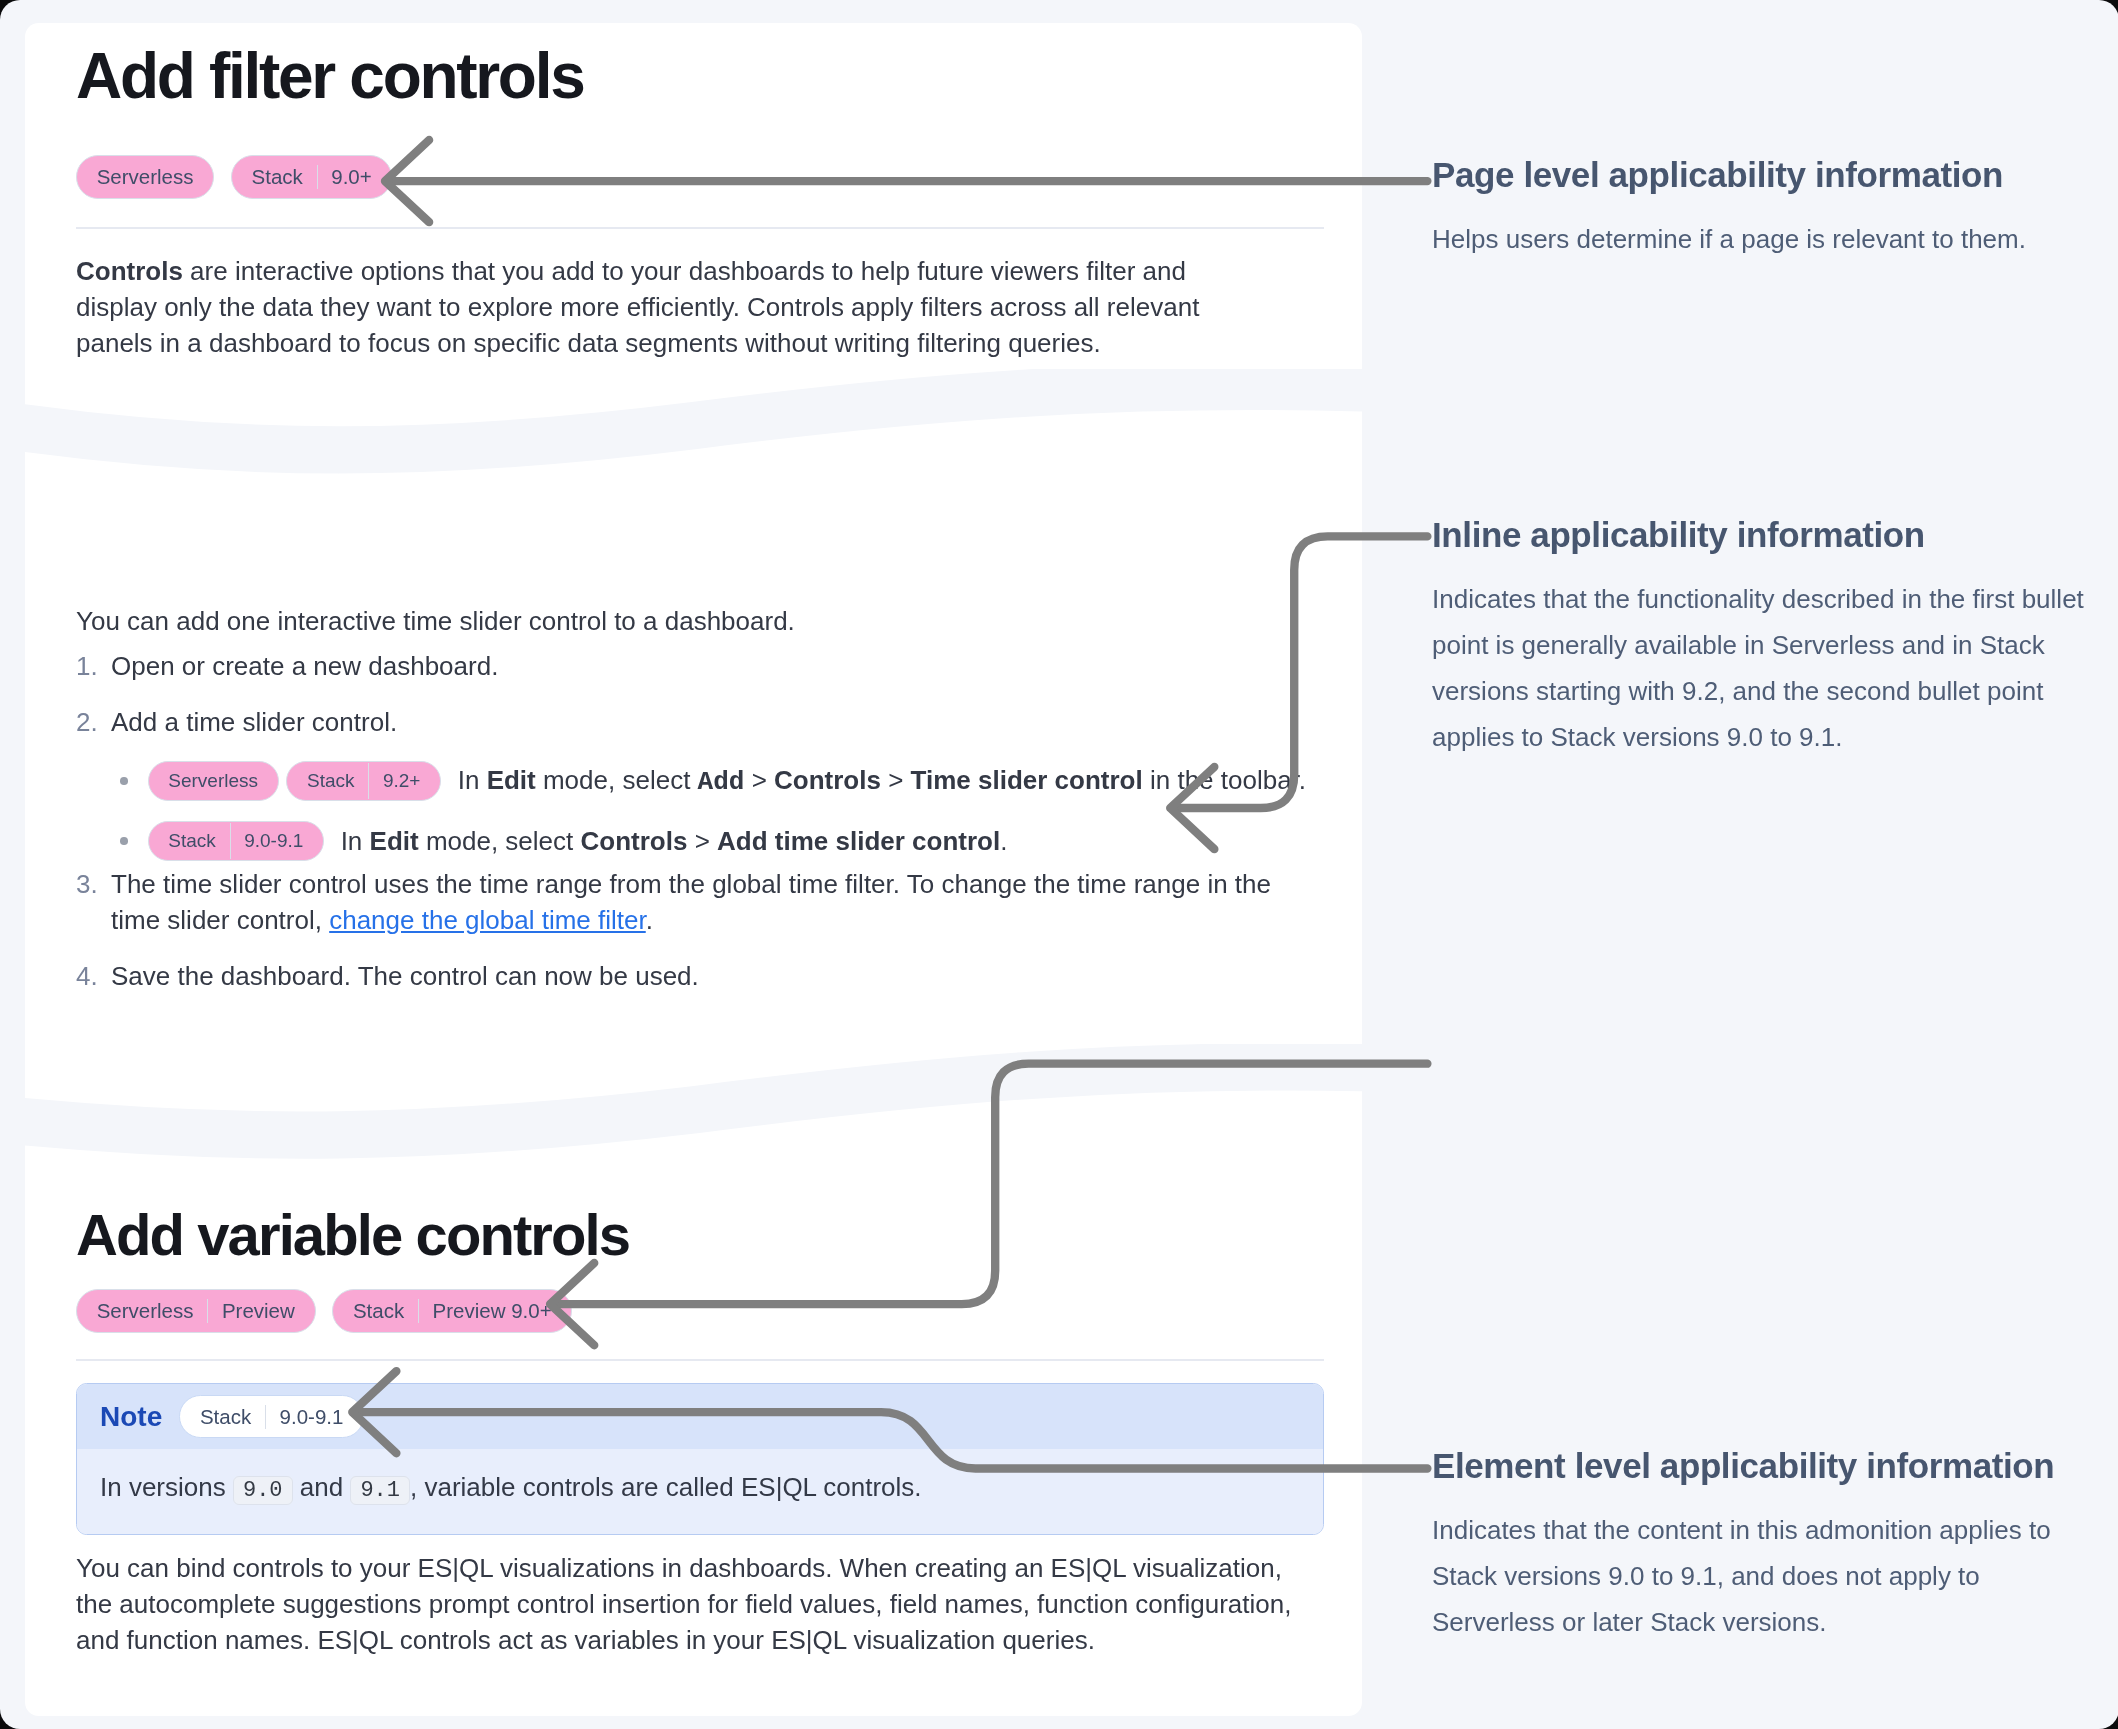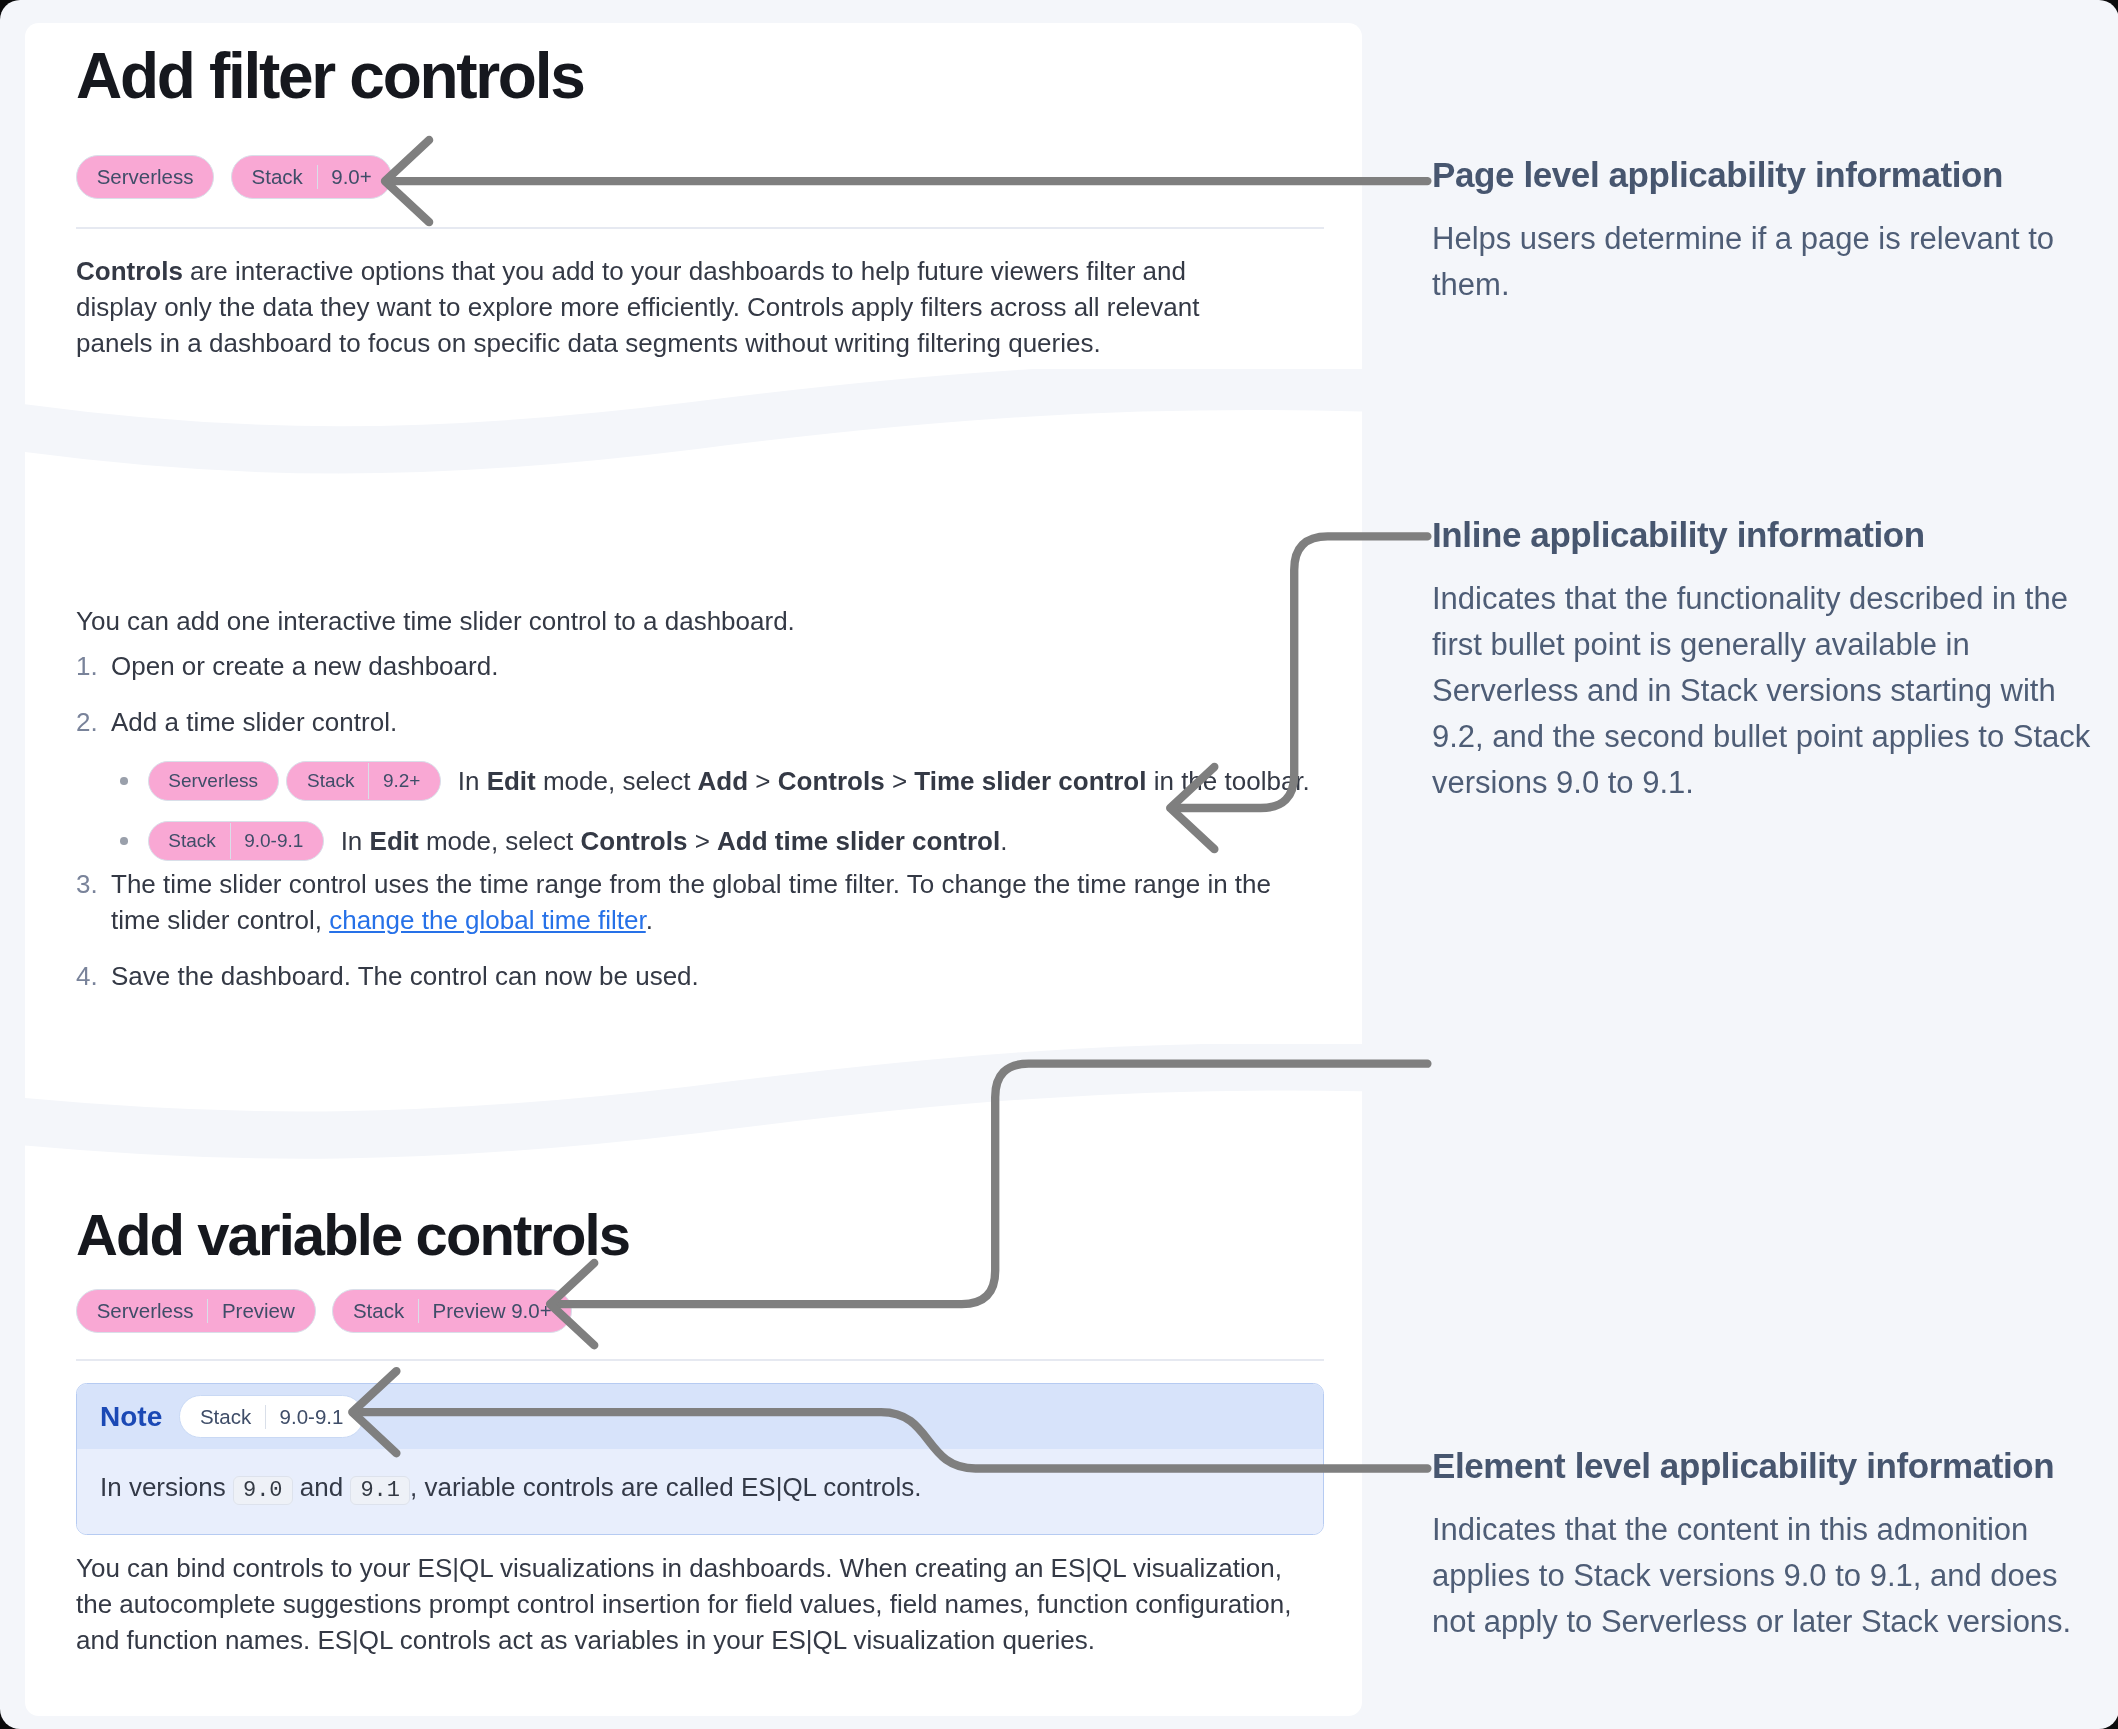--- a/index.html
+++ b/index.html
@@ -39,21 +39,21 @@
   .icode{font-family:"Liberation Mono","DejaVu Sans Mono",monospace;font-size:22px;background:#eef1f7;border:1.5px solid #dde2ec;border-radius:6px;padding:0.8px 9px;color:#343a44;}
 
   .note{position:absolute;left:76px;top:1383px;width:1248px;border:1.5px solid #b6cbf2;border-radius:10.6px;overflow:hidden;}
   .note-head{display:flex;align-items:center;gap:17px;background:#d7e3fa;height:65px;padding:0 23px;}
   .note-label{color:#1b49b5;font-weight:800;font-size:28px;}
   .note-head .pill{background:#fff;}
   .note-body{background:#e8eefc;padding:21px 23px 26px 23px;color:#333947;font-size:26px;line-height:35px;}
 
   .ann{position:absolute;left:1432px;width:673px;color:#4e5d76;}
   .ann-title{font-weight:800;font-size:35px;line-height:42px;color:#47566f;letter-spacing:-0.4px;}
-  .ann-body{margin-top:20px;font-size:31px;line-height:46px;}
+  .ann-body{margin-top:20px;font-size:26px;line-height:46px;}
 
   #arrows{position:absolute;inset:0;pointer-events:none;}
 </style>
 </head>
 <body>
 
 <div id="frame">
   <div id="screen">
 
     <div class="white-col"></div>
@@ -96,21 +96,21 @@
           <span class="sub-bullets" style="display:block">
             <span class="bullet">
               <span class="dot"></span>
               <span class="pill small">
                 <span class="part">Serverless</span>
               </span>
               <span class="pill small">
                 <span class="part">Stack</span>
                 <span class="part">9.2+</span>
               </span>
-              <span class="btext rich"><span>In </span><span style="font-weight: 700;">Edit</span><span> mode, select </span><span style="font-weight: 700;">Add</span><span> &gt; </span><span style="font-weight: 700;">Controls</span><span> &gt; </span><span style="font-weight: 700;">Time slider control</span><span> in the toolbar.</span></span>
+              <span class="btext rich"><span>In </span><span style="font-weight: 700;">Edit</span><span> mode, select </span><span style="font-weight: 700; font-family: Liberation Mono, monospace;">Add</span><span> &gt; </span><span style="font-weight: 700;">Controls</span><span> &gt; </span><span style="font-weight: 700;">Time slider control</span><span> in the toolbar.</span></span>
             </span>
             <span class="bullet" style="margin-bottom:3px">
               <span class="dot"></span>
               <span class="pill small">
                 <span class="part">Stack</span>
                 <span class="part">9.0-9.1</span>
               </span>
               <span class="btext rich"><span>In </span><span style="font-weight: 700;">Edit</span><span> mode, select </span><span style="font-weight: 700;">Controls</span><span> &gt; </span><span style="font-weight: 700;">Add time slider control</span><span>.</span></span>
             </span>
           </span>

